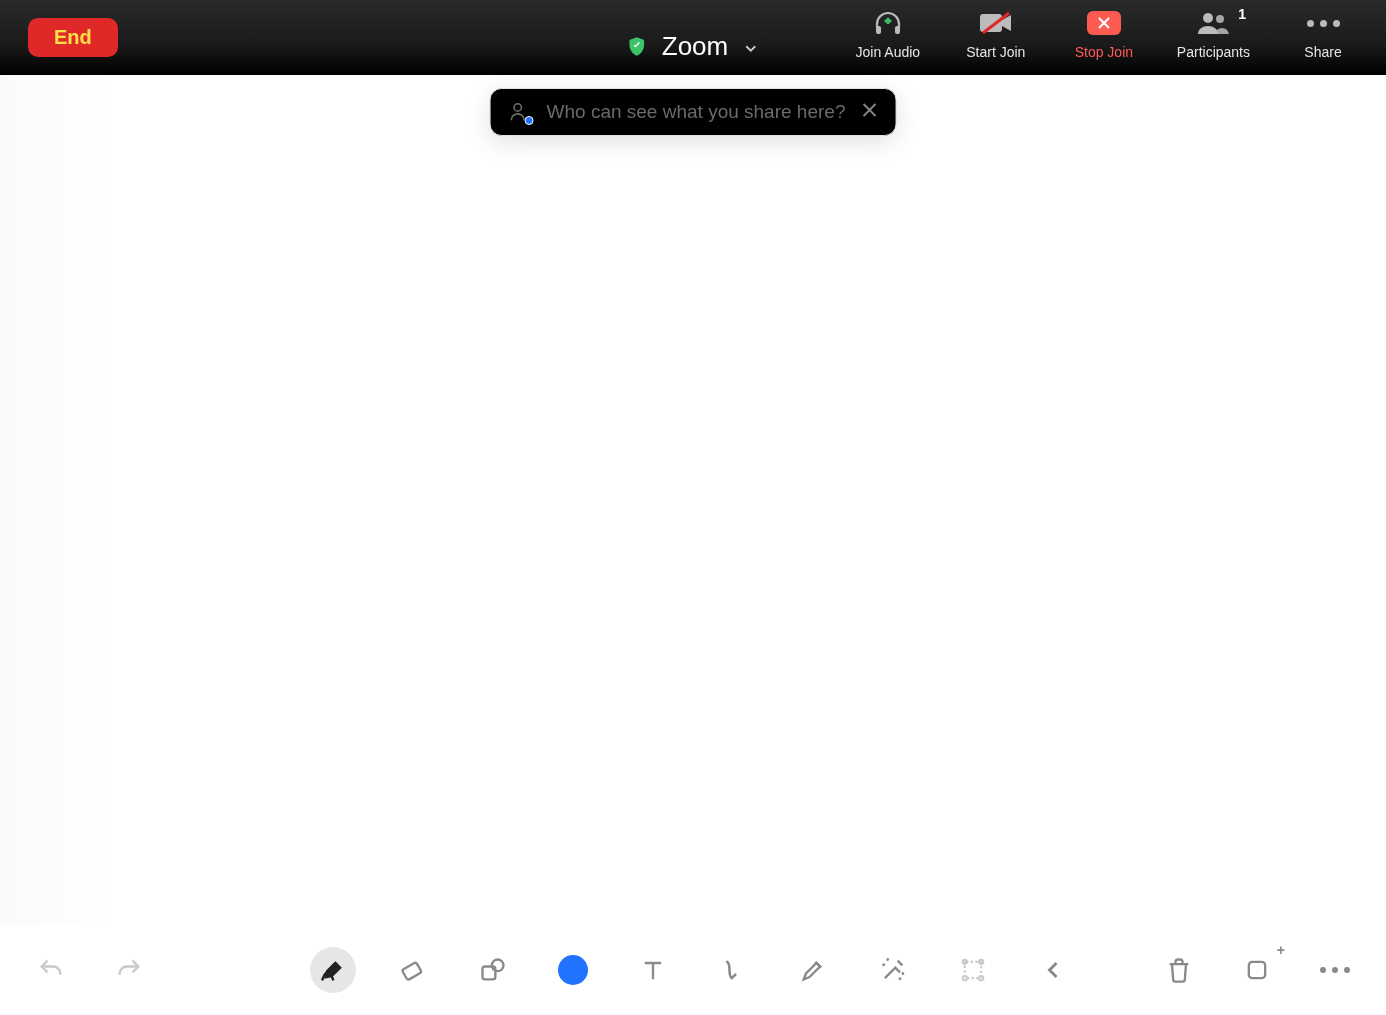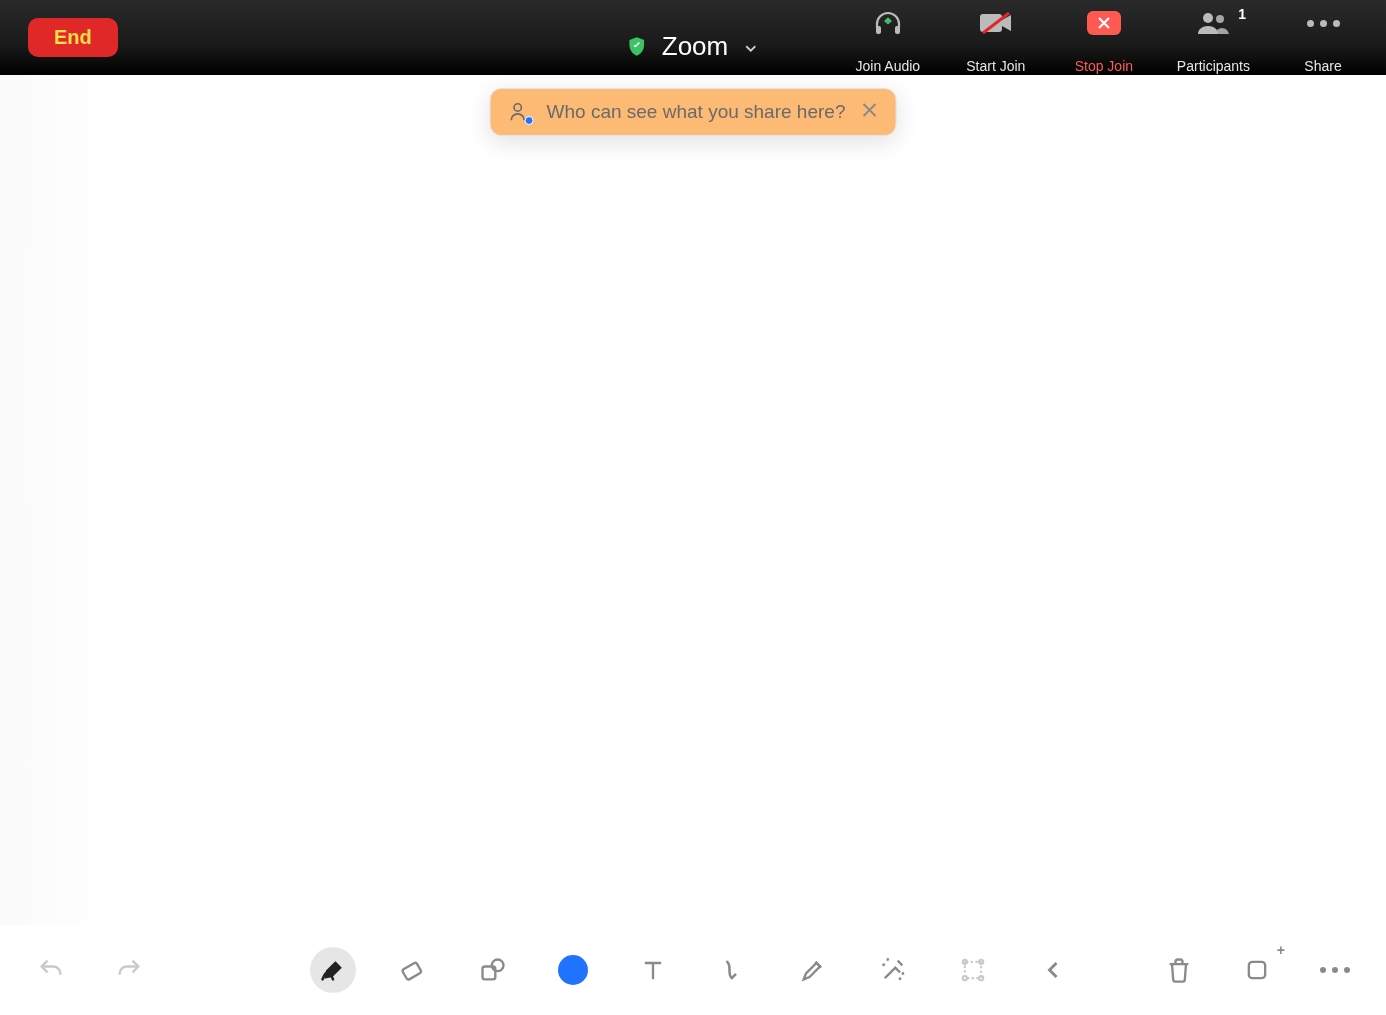--- a/index.html
+++ b/index.html
@@ -74,21 +74,21 @@
     }
     .ctrl .icon-slot {
       height: 30px;
       display: flex;
       align-items: center;
       justify-content: center;
     }
     .ctrl-label {
       font-size: 14px;
       color: #e6e6e6;
-      margin-top: 20px;
+      margin-top: 6px;
       white-space: nowrap;
     }
     .ctrl-label.red { color: #ff5a5a; }
     .badge {
       position: absolute;
       top: -2px;
       right: 4px;
       font-size: 14px;
       color: #fff;
       font-weight: 600;
@@ -105,21 +105,21 @@
     .more-dots span {
       width: 7px; height: 7px; background: #bbb; border-radius: 50%;
     }
 
     
     .banner {
       position: absolute;
       top: 88px;
       left: 50%;
       transform: translateX(-50%);
-      background: #fdba74;
+      background: #000000;
       border: 1px solid #e4e4e4;
       border-radius: 12px;
       box-shadow: 0 6px 24px rgba(0,0,0,0.12);
       padding: 12px 18px;
       display: flex;
       align-items: center;
       gap: 16px;
       font-size: 19px;
       color: #6a6a6a;
     }

